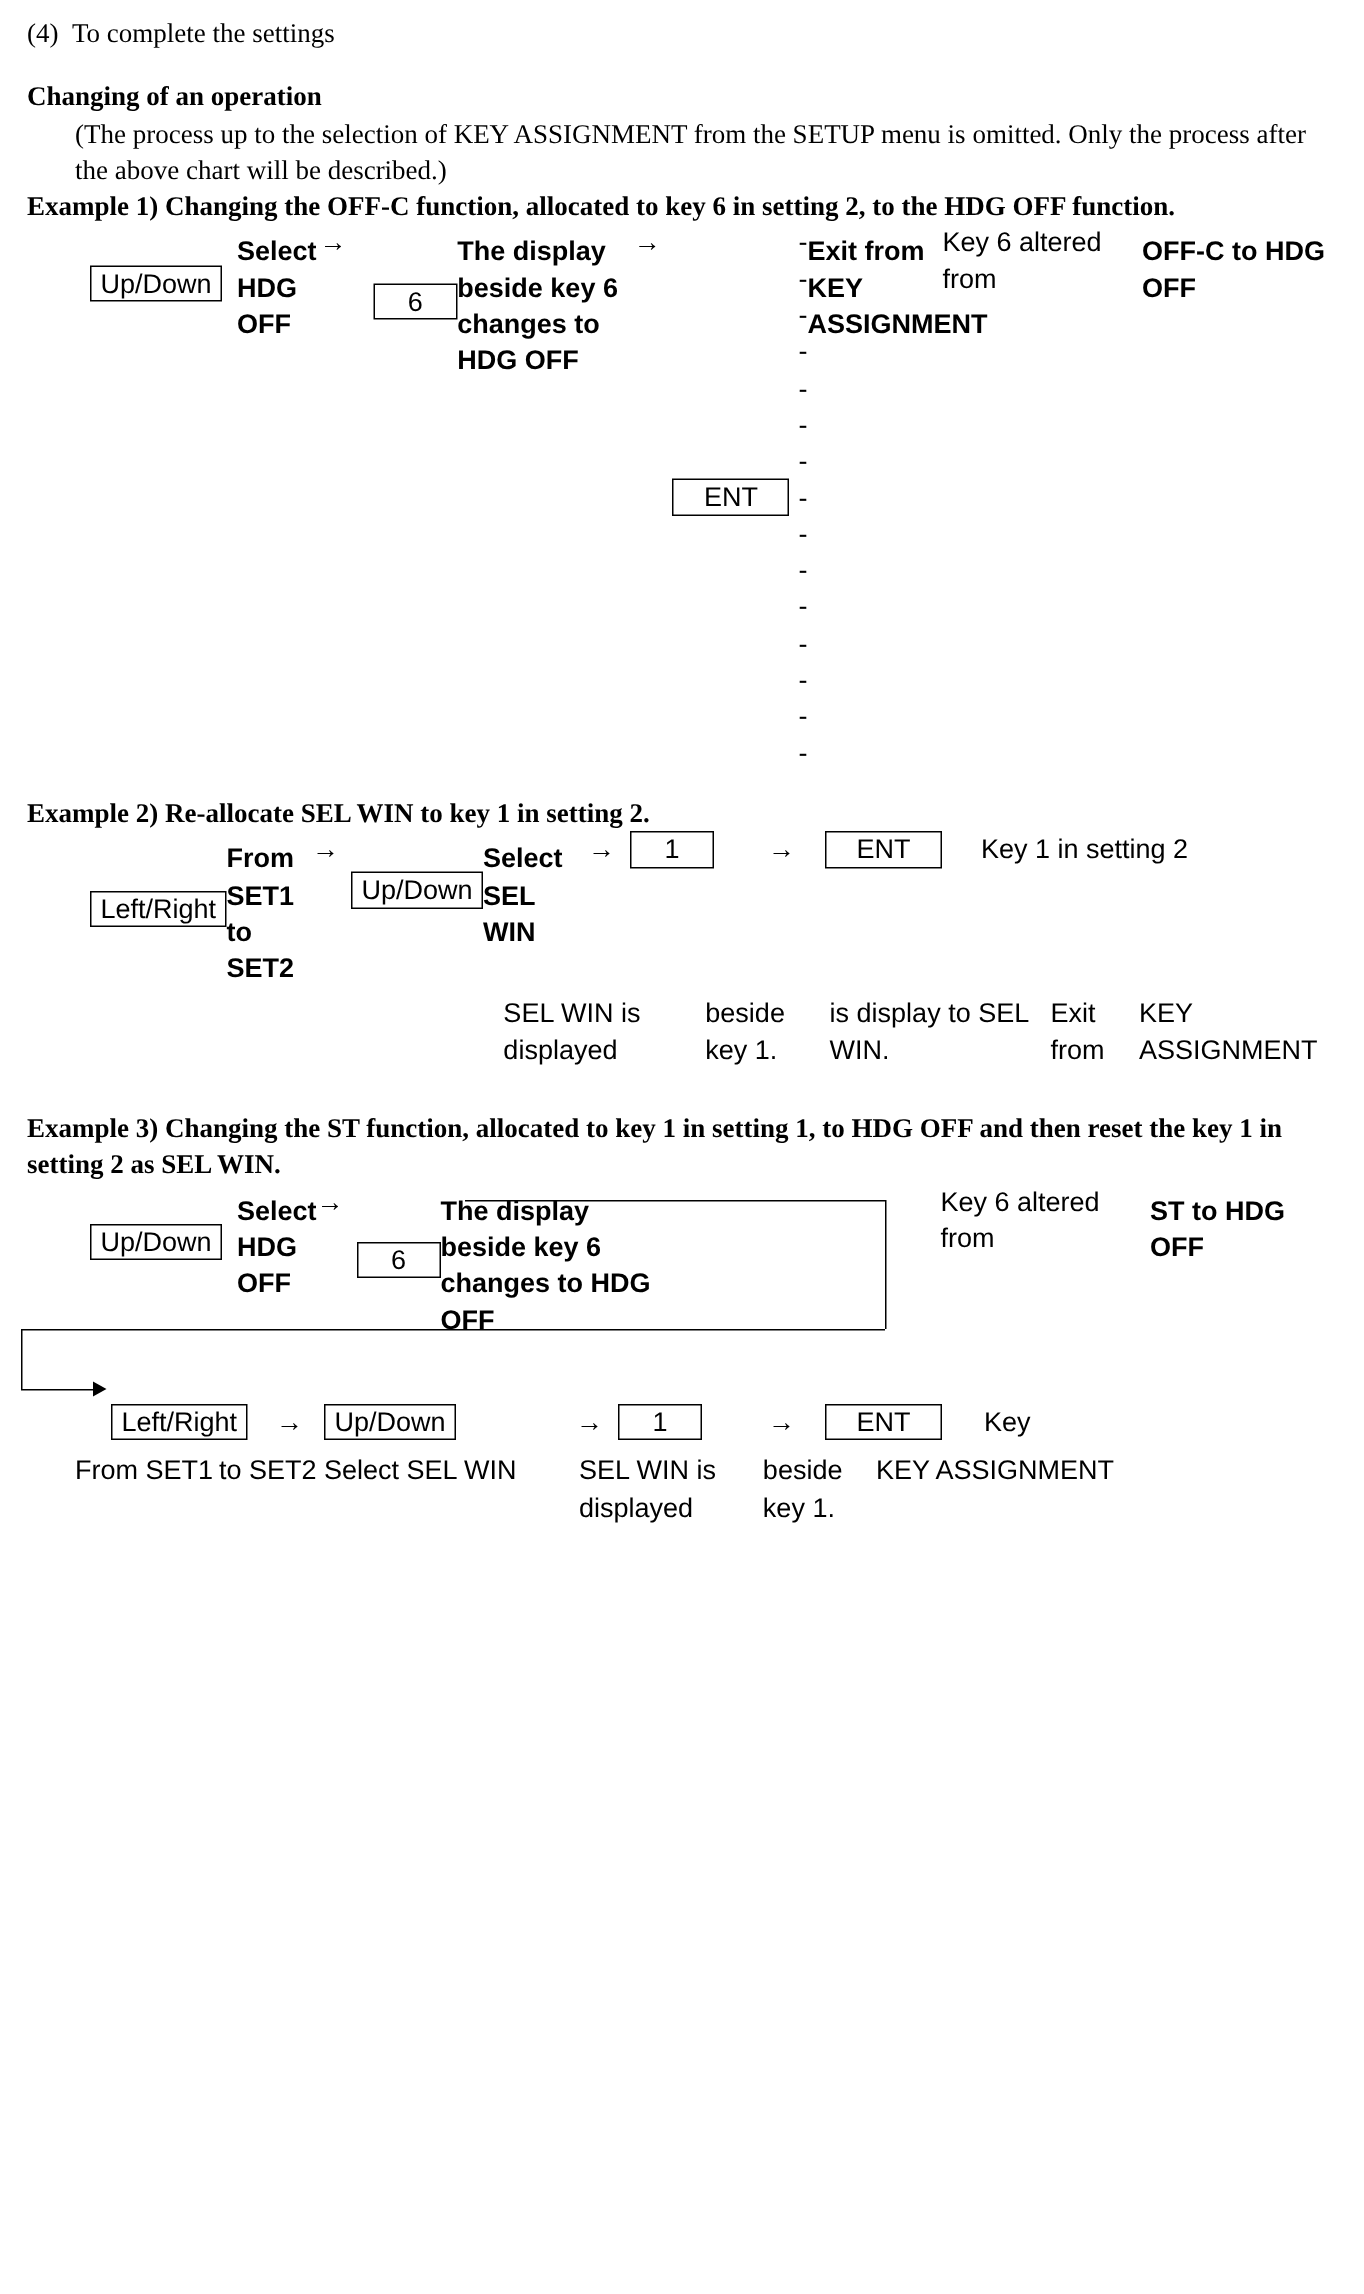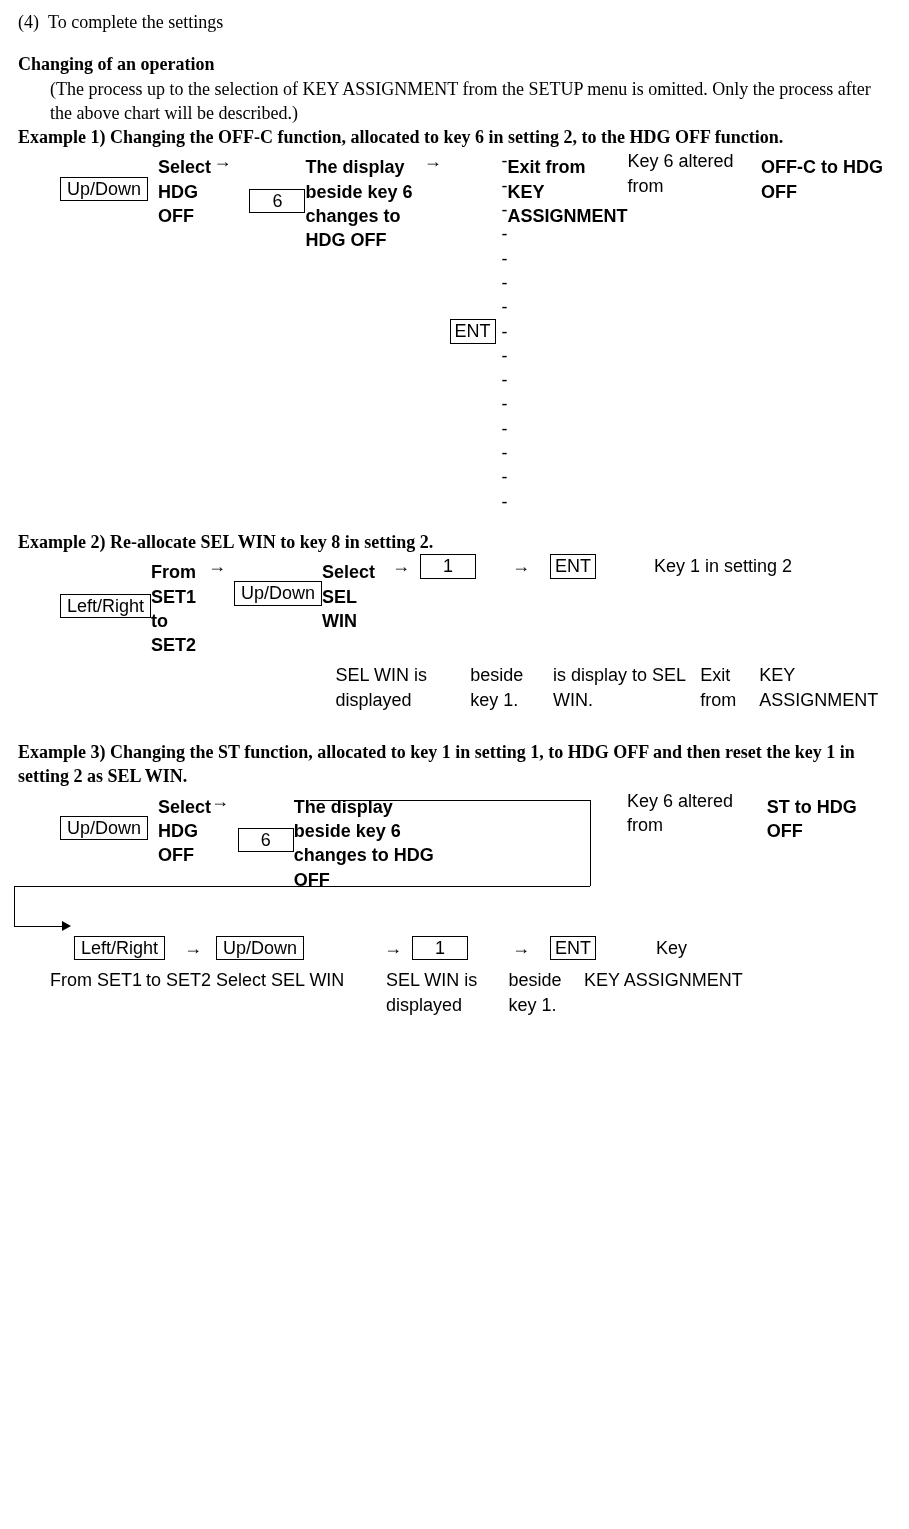--- a/index.html
+++ b/index.html
@@ -17,21 +17,21 @@
   .indent1 { margin-left: 32px; }
   .bold { font-weight: bold; }
   .boxed {
     border: 1px solid #000;
     padding: 0 6px;
     display: inline-block;
     font-family: Arial, Helvetica, sans-serif;
     line-height: 1.25;
   }
   .boxed.num { padding: 0 22px; }
-  .boxed.ent { padding: 0 4px; }
+  .boxed.ent { padding: 0 20px; }
   .arrow-cell { font-family: Arial, sans-serif; }
   .flowrow {
     margin-left: 42px;
     display: flex;
     align-items: flex-start;
     flex-wrap: nowrap;
   }
   .col { display: flex; flex-direction: row; }
   .row { display: flex; align-items: center; }
   .desc { margin-top: 6px; font-weight: bold; }
@@ -112,21 +112,21 @@
     </div>
   </div>
   <div class="col sans">
     <div>Key 6 altered from</div>
     <div class="desc" style="margin-left:16px;">OFF-C to HDG OFF</div>
   </div>
 </div>
 
 <div style="height:16px;"></div>
 
-<div class="bold">Example 2)  Re-allocate SEL WIN to key 8 in setting 2.</div>
+<div class="bold">Example 2)  Re-allocate SEL WIN to key 1 in setting 2.</div>
 
 <div class="flowrow">
   <div class="col" style="width:148px;">
     <div class="row">
         <span class="boxed">Left/Right</span>
       </div>
     <div class="sans desc">
       <div>From SET1</div>
       <div>to SET2</div>
     </div>

